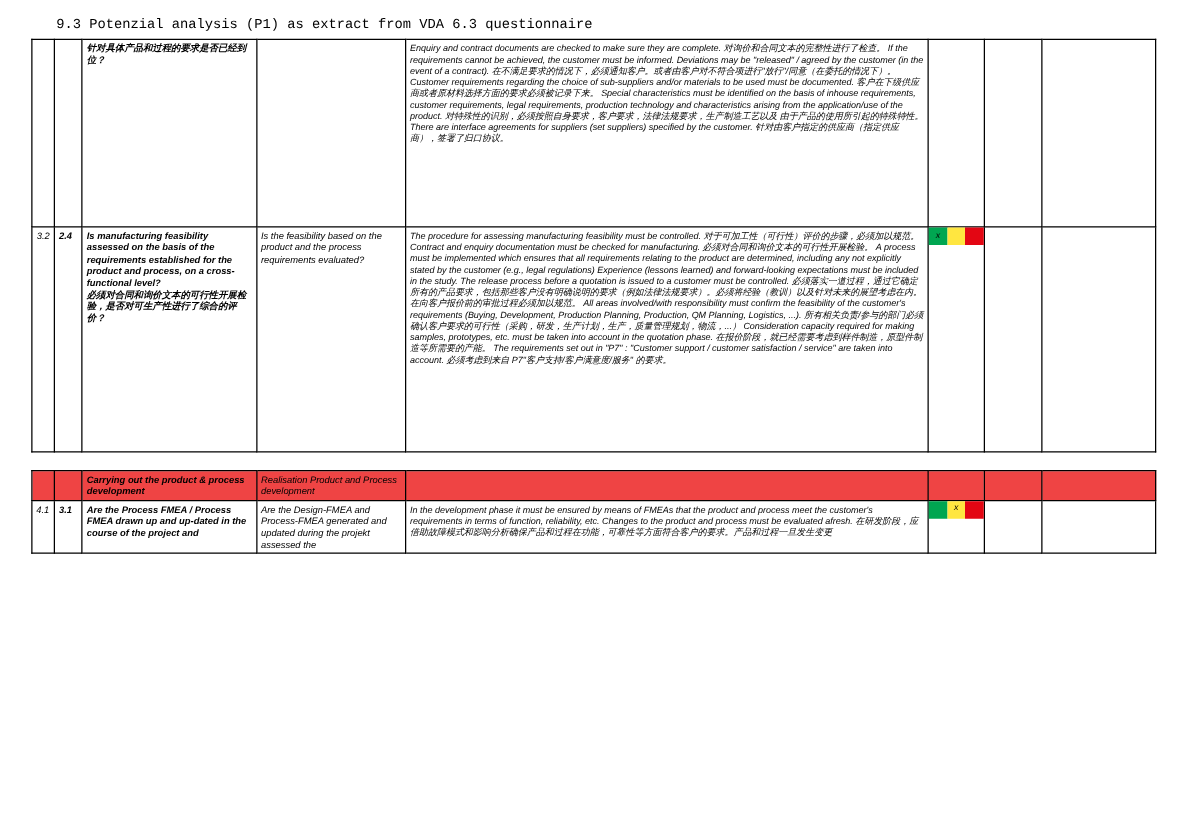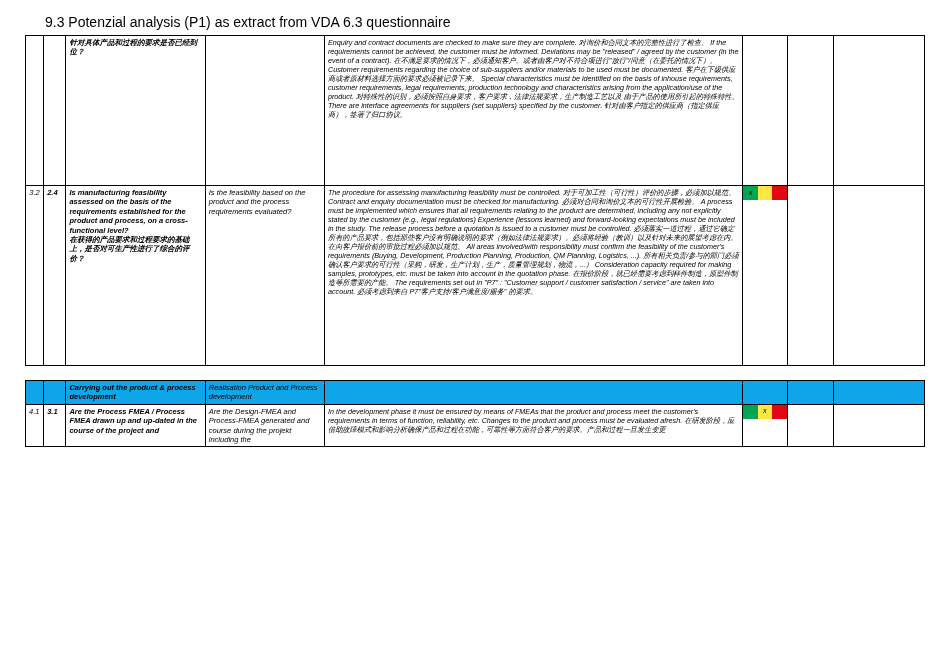--- a/index.html
+++ b/index.html
@@ -5,23 +5,24 @@
   * { box-sizing: border-box; }
   body {
     font-family: Arial, sans-serif;
     font-size: 8px;
     margin: 0;
     padding: 10px 25px;
     background: #fff;
     width: 950px;
   }
   .title {
-    font-size: 14px;
+    font-size: 11px;
     font-weight: normal;
     margin: 4px 0 5px 20px;
+    font-family: Liberation Mono, monospace;
   }
   table {
     border-collapse: collapse;
     width: 100%;
     table-layout: fixed;
   }
   td, th {
     border: 1px solid #000;
     vertical-align: top;
     padding: 2px 3px;
@@ -32,21 +33,21 @@
   }
   .col-num1 { width: 18px; }
   .col-num2 { width: 22px; }
   .col-q { width: 138px; }
   .col-eval { width: 118px; }
   .col-req { width: 414px; }
   .col-stat { width: 44px; }
   .col-rem { width: 46px; }
   .col-last { width: 90px; }
   .bold { font-weight: bold; }
-  .header-blue { background: #0ea5e9; font-weight: bold; }
+  .header-blue { background: #ef4444; font-weight: bold; }
   .status-cell { padding: 0; height: 14px; }
   .status-inner { display: flex; height: 14px; }
   .status-g { background: #00a651; flex: 1; display:flex; align-items:center; justify-content:center; font-size:7px; color:#000; }
   .status-y { background: #ffe640; flex: 1; display:flex; align-items:center; justify-content:center; font-size:7px; color:#000; }
   .status-r { background: #e30613; flex: 1; }
   .tall1 { height: 150px; }
   .tall2 { height: 180px; text-align: center; }
   .top-cut td { border-top: 1px solid #000; }
   .req-text { font-size: 7.2px; }
 </style>
@@ -81,21 +82,21 @@
     <td></td>
     <td></td>
     <td></td>
   </tr>
 
   <tr>
     <td class="tall2">3.2</td>
     <td class="bold">2.4</td>
     <td class="bold">
       <span>Is manufacturing feasibility assessed on the basis of the requirements established for the product and process, on a cross-functional level?</span><br>
-      <span>在获得的产品要求和过程要求的基础上，是否对可生产性进行了综合的评价？</span>
+      <span>必须对合同和询价文本的可行性开展检验，是否对可生产性进行了综合的评价？</span>
     </td>
     <td>Is the feasibility based on the product and the process requirements evaluated?</td>
     <td class="req-text">The procedure for assessing manufacturing feasibility must be controlled. 对于可加工性（可行性）评价的步骤，必须加以规范。
 Contract and enquiry documentation must be checked for manufacturing. 必须对合同和询价文本的可行性开展检验。
 A process must be implemented which ensures that all requirements relating to the product are determined, including any not explicitly stated by the customer (e.g., legal regulations) Experience (lessons learned) and forward‑looking expectations must be included in the study. The release process before a quotation is issued to a customer must be controlled. 必须落实一道过程，通过它确定所有的产品要求，包括那些客户没有明确说明的要求（例如法律法规要求）。必须将经验（教训）以及针对未来的展望考虑在内。在向客户报价前的审批过程必须加以规范。
 All areas involved/with responsibility must confirm the feasibility of the customer's requirements (Buying, Development, Production Planning, Production, QM Planning, Logistics, ...).
 所有相关负责/参与的部门必须确认客户要求的可行性（采购，研发，生产计划，生产，质量管理规划，物流，...）
 Consideration capacity required for making samples, prototypes, etc. must be taken into account in the quotation phase.
 在报价阶段，就已经需要考虑到样件制造，原型件制造等所需要的产能。
 The requirements set out in "P7" : "Customer support / customer satisfaction / service" are taken into account.  必须考虑到来自 P7"客户支持/客户满意度/服务" 的要求。</td>
@@ -135,21 +136,21 @@
     <td class="header-blue"></td>
     <td class="header-blue"></td>
     <td class="header-blue"></td>
     <td class="header-blue"></td>
   </tr>
 
   <tr>
     <td>4.1</td>
     <td class="bold">3.1</td>
     <td class="bold">Are the Process FMEA / Process FMEA drawn up and up-dated in the course of the project and</td>
-    <td>Are the Design-FMEA and Process-FMEA  generated and course during the projekt including the</td>
+    <td>Are the Design-FMEA and Process-FMEA  generated and updated during the projekt assessed the</td>
     <td class="req-text">In the development phase it must be ensured by means of FMEAs that the product and process meet the customer's requirements in terms of function, reliability, etc. Changes to the product and process must be evaluated afresh. 在研发阶段，应借助故障模式和影响分析确保产品和过程在功能，可靠性等方面符合客户的要求。产品和过程一旦发生变更</td>
     <td class="status-cell">
       <div class="status-inner">
         <div class="status-g"></div>
         <div class="status-y">x</div>
         <div class="status-r"></div>
       </div>
     </td>
     <td></td>
     <td></td>

